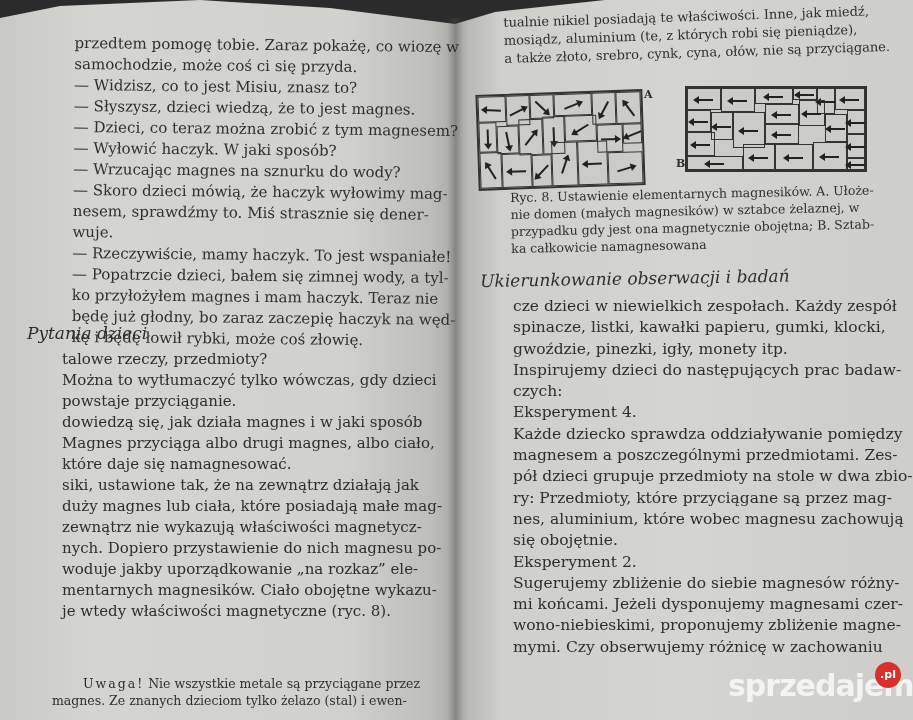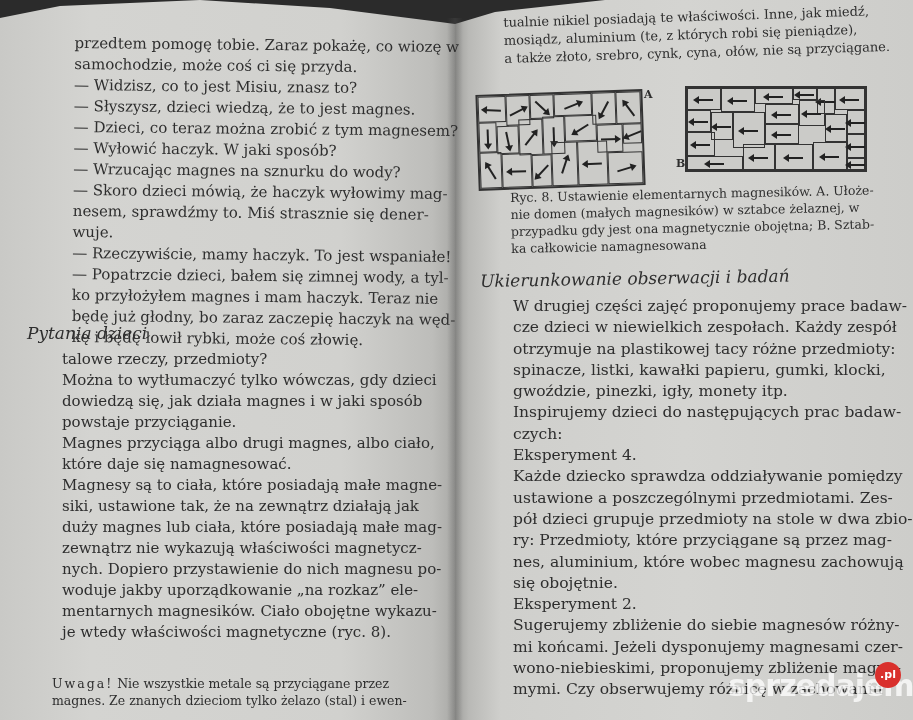--- a/index.html
+++ b/index.html
@@ -25,21 +25,21 @@
     clip-path:polygon(0 24px, 40px 12px, 150px 0, 458px 0, 458px 720px, 0 720px);
   }
   .gutter {
     position:absolute; left:447px; top:18px; width:16px; height:702px;
     background:linear-gradient(90deg, rgba(0,0,0,0) 0%, rgba(80,80,80,.35) 50%, rgba(0,0,0,0) 100%);
   }
   .text { position:absolute; font-size:15px; line-height:21px; white-space:nowrap; }
   .line { display:block; }
   .heading { font-style:italic; font-size:17px; }
   .small { font-size:12.5px; line-height:17px; }
-  .spaced { letter-spacing:2px; }
+  .spaced { letter-spacing:2px;margin-left:31px; }
 
   
   .fig { position:absolute; border:2px solid #333; background:#cbcbc8; }
   .cell { position:absolute; border:1.3px solid #333; box-sizing:border-box; }
   .arrow { position:absolute; left:50%; top:50%; width:18px; height:2px; background:#222; transform-origin:center; }
   .arrow::after {
     content:""; position:absolute; right:-2px; top:-3px;
     border-left:6px solid #222; border-top:4px solid transparent; border-bottom:4px solid transparent;
   }
   .figlabel { position:absolute; font-size:11px; font-weight:bold; }
@@ -79,25 +79,24 @@
     <span class="line">ko przyłożyłem magnes i mam haczyk. Teraz nie</span>
     <span class="line">będę już głodny, bo zaraz zaczepię haczyk na węd-</span>
     <span class="line">kę i będę łowił rybki, może coś złowię.</span>
   </div>
 
   <div class="text heading" style="left:27px; top:323px;">Pytania dzieci</div>
 
   <div class="text" style="left:62px; top:349px;">
     <span class="line">talowe rzeczy, przedmioty?</span>
     <span class="line">Można to wytłumaczyć tylko wówczas, gdy dzieci</span>
+    <span class="line">powstaje przyciąganie.</span>
     <span class="line">dowiedzą się, jak działa magnes i w jaki sposób</span>
-    <span class="line">powstaje przyciąganie.</span>
     <span class="line">Magnes przyciąga albo drugi magnes, albo ciało,</span>
     <span class="line">które daje się namagnesować.</span>
-    <span class="line">Magnesy są to ciała, które posiadają małe magne-</span>
     <span class="line">siki, ustawione tak, że na zewnątrz działają jak</span>
     <span class="line">duży magnes lub ciała, które posiadają małe mag-</span>
     <span class="line">zewnątrz nie wykazują właściwości magnetycz-</span>
     <span class="line">nych. Dopiero przystawienie do nich magnesu po-</span>
     <span class="line">woduje jakby uporządkowanie „na rozkaz” ele-</span>
     <span class="line">mentarnych magnesików. Ciało obojętne wykazu-</span>
     <span class="line">je wtedy właściwości magnetyczne (ryc. 8).</span>
   </div>
 
   <div class="text small" style="left:52px; top:675px;">
@@ -242,30 +241,28 @@
   <div class="text small" style="left:510px; top:189px; transform:rotate(-1.2deg); transform-origin:left top;">
     <span class="line">Ryc. 8. Ustawienie elementarnych magnesików. A. Ułoże-</span>
     <span class="line">nie domen (małych magnesików) w sztabce żelaznej, w</span>
     <span class="line">przypadku gdy jest ona magnetycznie obojętna; B. Sztab-</span>
     <span class="line">ka całkowicie namagnesowana</span>
   </div>
 
   <div class="text heading" style="left:480px; top:271px; transform:rotate(-1deg); transform-origin:left top;">Ukierunkowanie obserwacji i badań</div>
 
   <div class="text" style="left:513px; top:296px; font-size:15.5px; line-height:21.3px;">
-    <span class="line">W drugiej części zajęć proponujemy prace badaw-</span>
     <span class="line">cze dzieci w niewielkich zespołach. Każdy zespół</span>
-    <span class="line">otrzymuje na plastikowej tacy różne przedmioty:</span>
     <span class="line">spinacze, listki, kawałki papieru, gumki, klocki,</span>
     <span class="line">gwoździe, pinezki, igły, monety itp.</span>
     <span class="line">Inspirujemy dzieci do następujących prac badaw-</span>
     <span class="line">czych:</span>
     <span class="line">Eksperyment 4.</span>
     <span class="line">Każde dziecko sprawdza oddziaływanie pomiędzy</span>
-    <span class="line">ustawione a poszczególnymi przedmiotami. Zes-</span>
+    <span class="line">magnesem a poszczególnymi przedmiotami. Zes-</span>
     <span class="line">pół dzieci grupuje przedmioty na stole w dwa zbio-</span>
     <span class="line">ry: Przedmioty, które przyciągane są przez mag-</span>
     <span class="line">nes, aluminium, które wobec magnesu zachowują</span>
     <span class="line">się obojętnie.</span>
     <span class="line">Eksperyment 2.</span>
     <span class="line">Sugerujemy zbliżenie do siebie magnesów różny-</span>
     <span class="line">mi końcami. Jeżeli dysponujemy magnesami czer-</span>
     <span class="line">wono-niebieskimi, proponujemy zbliżenie magne-</span>
     <span class="line">mymi. Czy obserwujemy różnicę w zachowaniu</span>
 

